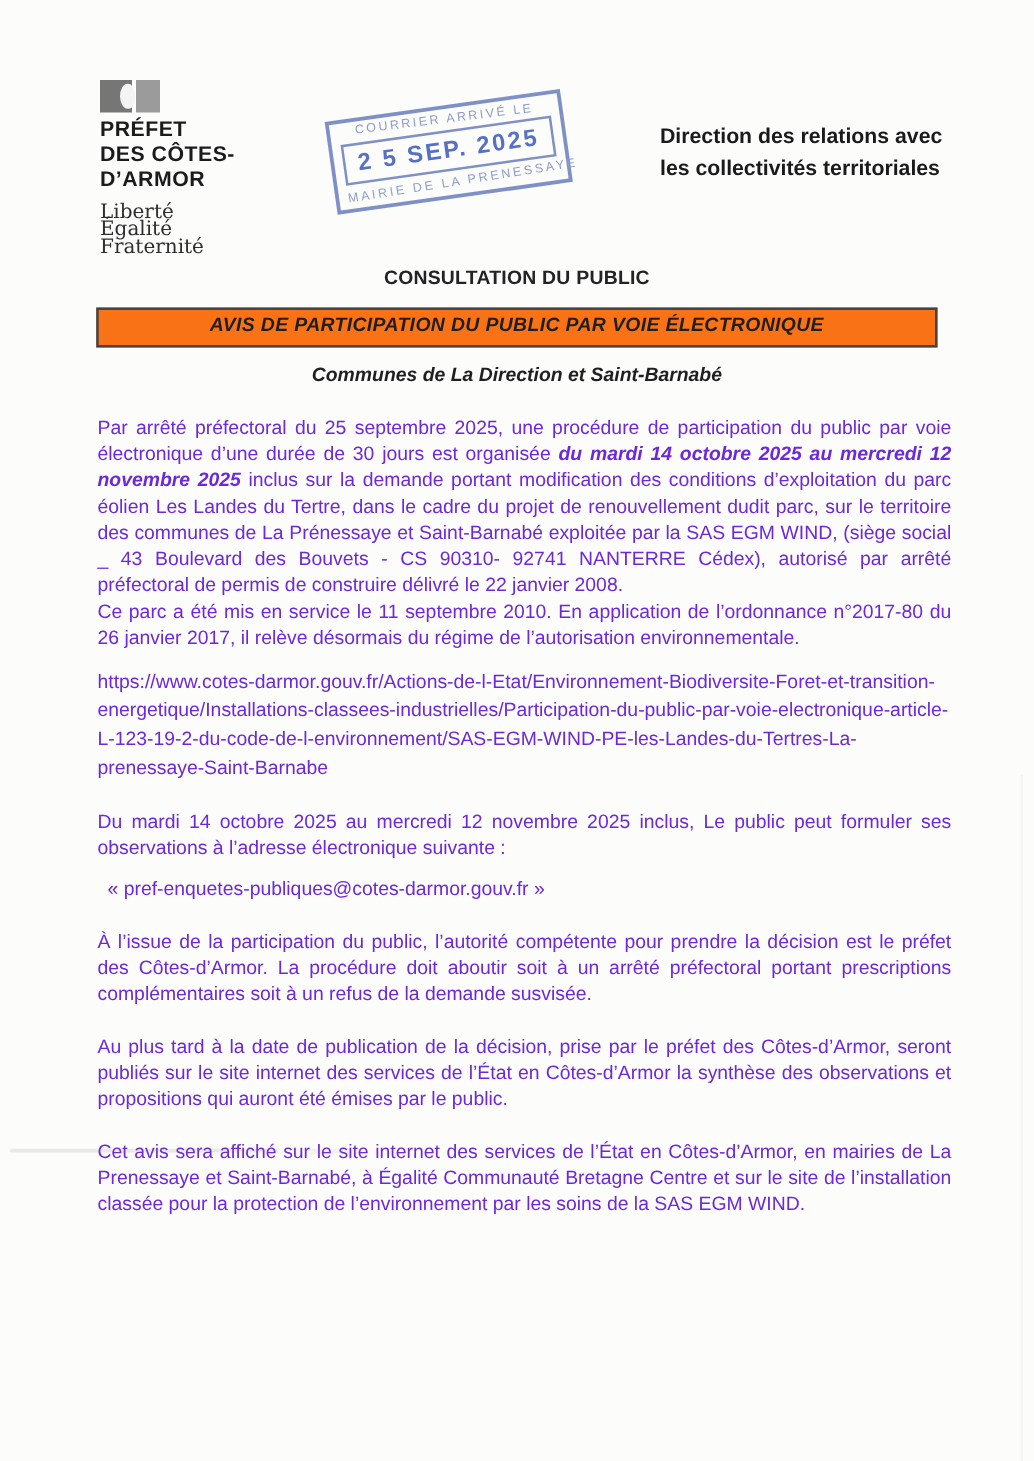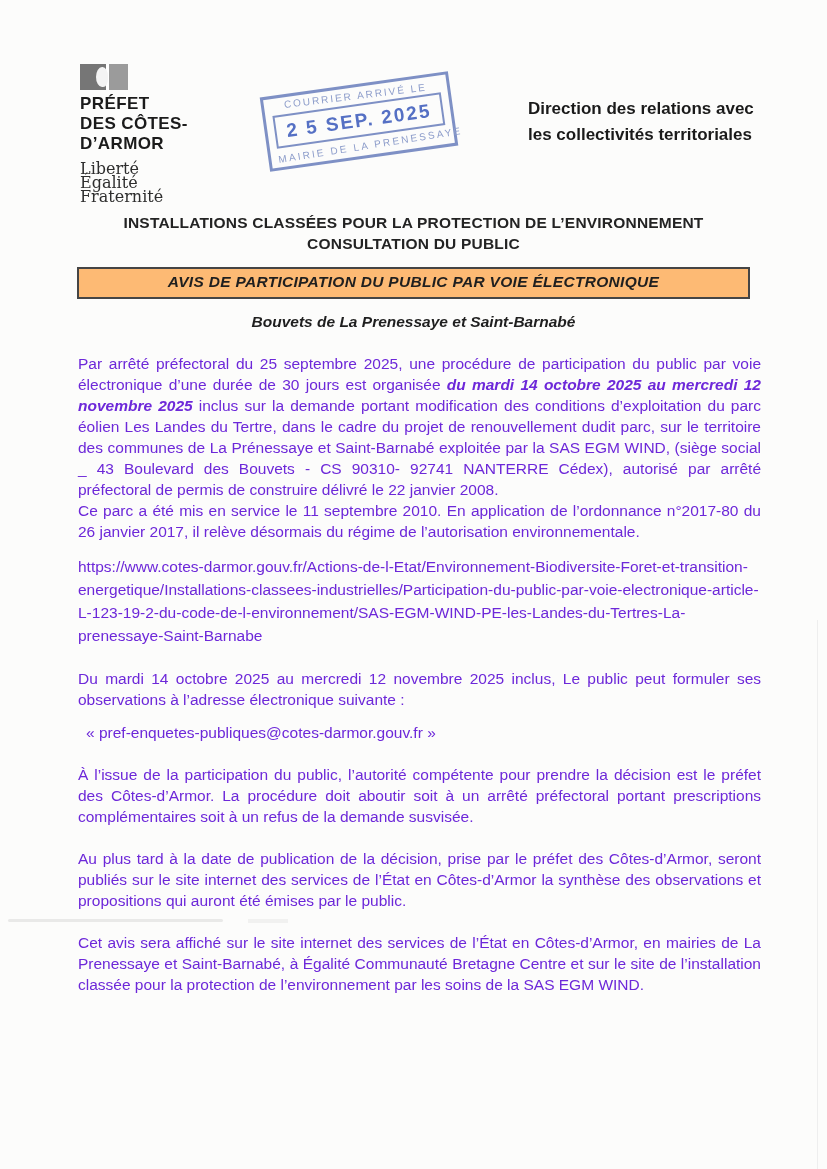--- a/index.html
+++ b/index.html
@@ -40,21 +40,21 @@
   .direction{
     position:absolute;left:528px;top:96px;width:250px;
     font-weight:bold;font-size:17px;line-height:26px;color:#1a1a1a;
   }
 
   
   .titles{text-align:center;}
   .title-line{font-weight:bold;font-size:15.5px;line-height:21px;color:#232323;letter-spacing:.2px;}
   .notice-box{
     width:669px;margin:13px auto 0;border:2px solid #454545;
-    padding:4px 0 6px;background:#fdba74;
+    padding:4px 0 6px;background:#f97316;
   }
   .notice-box-title{font-weight:bold;font-style:italic;font-size:15.5px;letter-spacing:.3px;color:#1f1f1f;}
   .communes{margin-top:14px;font-weight:bold;font-style:italic;font-size:15.5px;color:#1f1f1f;}
 
   
   .doc-body{width:683px;margin:22px 0 0 78px;}
   .para{margin:0;font-size:15.5px;line-height:21px;color:#6d28d9;text-align:justify;}
   .para.gap{margin-top:21px;}
   .para.url{text-align:left;line-height:23px;overflow-wrap:break-word;}
   .para.url.gap{margin-top:13px;}
@@ -94,26 +94,25 @@
         <span class="stamp-date">2 5 SEP. 2025</span>
       </div>
       <div class="stamp-bottom">MAIRIE DE LA PRENESSAYE</div>
     </div>
 
     <div class="direction">Direction des relations avec les collectivités territoriales</div>
 
   </div>
 
   <div class="titles">
-    <div class="title-line">INSTALLATIONS CLASSÉES POUR LA PROTECTION DE L’ENVIRONNEMENT</div>
     <div class="title-line">CONSULTATION DU PUBLIC</div>
     <div class="notice-box">
       <div class="notice-box-title">AVIS DE PARTICIPATION DU PUBLIC PAR VOIE ÉLECTRONIQUE</div>
     </div>
-    <div class="communes">Bouvets de La Prenessaye et Saint-Barnabé</div>
+    <div class="communes">Communes de La Direction et Saint-Barnabé</div>
   </div>
 
   <div class="doc-body">
       <p class="para normal"><span>Par arrêté préfectoral du 25 septembre 2025, une procédure de participation du public par voie électronique d’une durée de 30 jours est organisée </span><span class="seg-b">du mardi 14 octobre 2025 au mercredi 12 novembre 2025</span><span> inclus sur la demande portant modification des conditions d’exploitation du parc éolien Les Landes du Tertre, dans le cadre du projet de renouvellement dudit parc, sur le territoire des communes de La Prénessaye et Saint-Barnabé exploitée par la SAS EGM WIND, (siège social _ 43 Boulevard des Bouvets - CS 90310- 92741 NANTERRE Cédex), autorisé par arrêté préfectoral de permis de construire délivré le 22 janvier 2008.</span></p>
       <p class="para normal"><span>Ce parc a été mis en service le 11 septembre 2010. En application de l’ordonnance n°2017-80 du 26 janvier 2017, il relève désormais du régime de l’autorisation environnementale.</span></p>
       <p class="para url gap"><span>https://www.cotes-darmor.gouv.fr/Actions-de-l-Etat/Environnement-Biodiversite-Foret-et-transition-energetique/Installations-classees-industrielles/Participation-du-public-par-voie-electronique-article-L-123-19-2-du-code-de-l-environnement/SAS-EGM-WIND-PE-les-Landes-du-Tertres-La-prenessaye-Saint-Barnabe</span></p>
       <p class="para normal gap"><span>Du mardi 14 octobre 2025 au mercredi 12 novembre 2025 inclus, Le public peut formuler ses observations à l’adresse électronique suivante :</span></p>
       <p class="para email gap"><span>« pref-enquetes-publiques@cotes-darmor.gouv.fr »</span></p>
       <p class="para normal gap"><span>À l’issue de la participation du public, l’autorité compétente pour prendre la décision est le préfet des Côtes-d’Armor. La procédure doit aboutir soit à un arrêté préfectoral portant prescriptions complémentaires soit à un refus de la demande susvisée.</span></p>
       <p class="para normal gap"><span>Au plus tard à la date de publication de la décision, prise par le préfet des Côtes-d’Armor, seront publiés sur le site internet des services de l’État en Côtes-d’Armor la synthèse des observations et propositions qui auront été émises par le public.</span></p>

